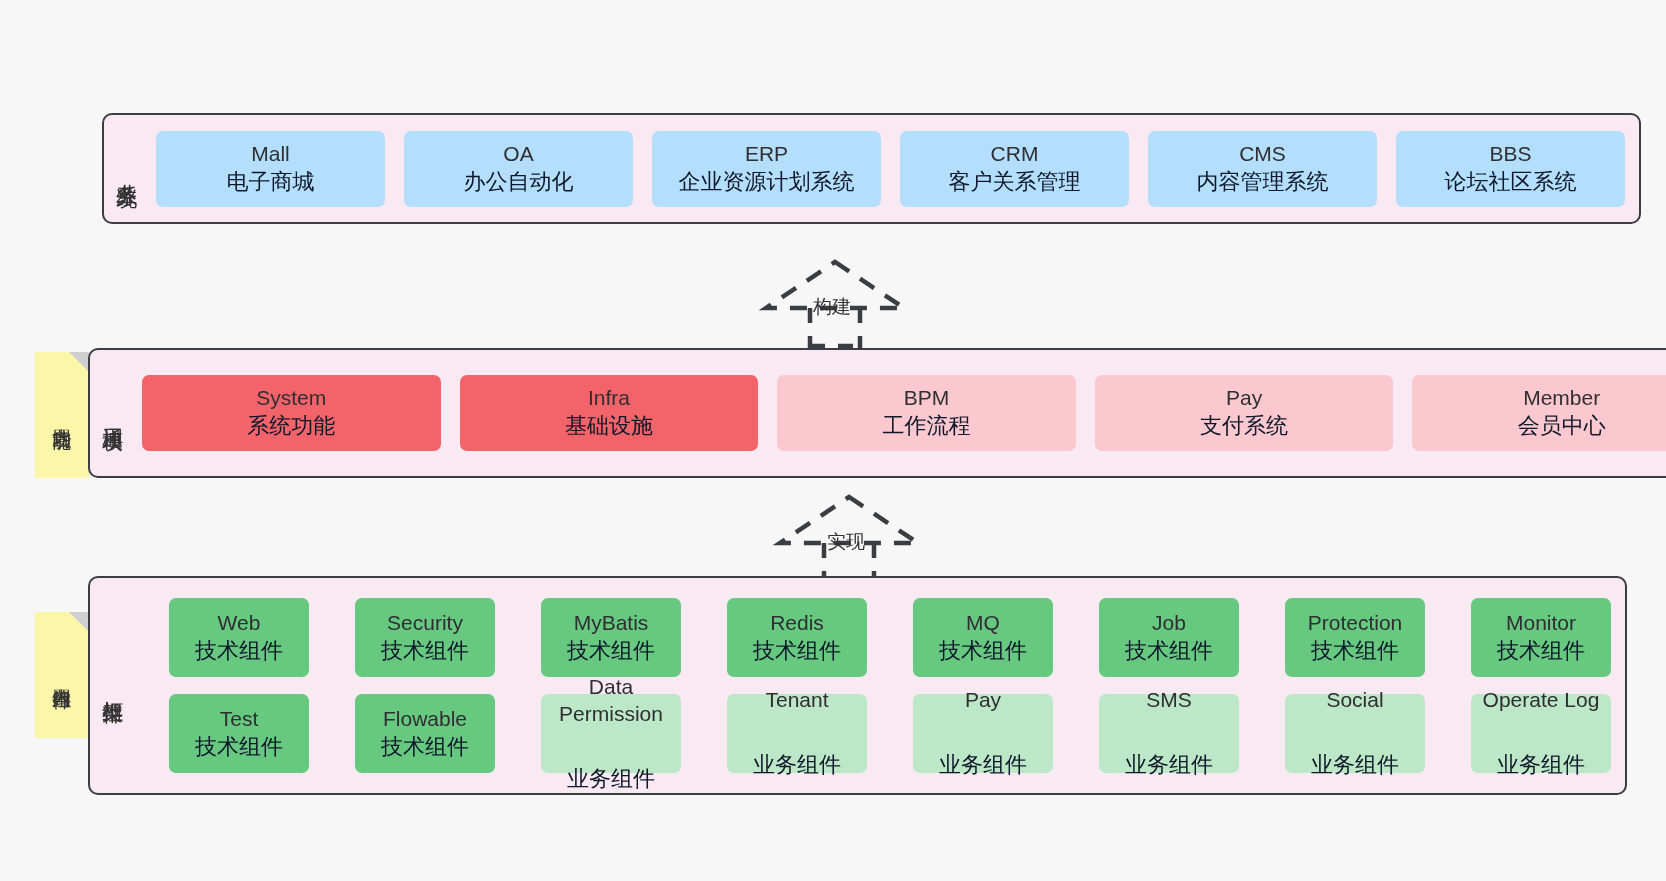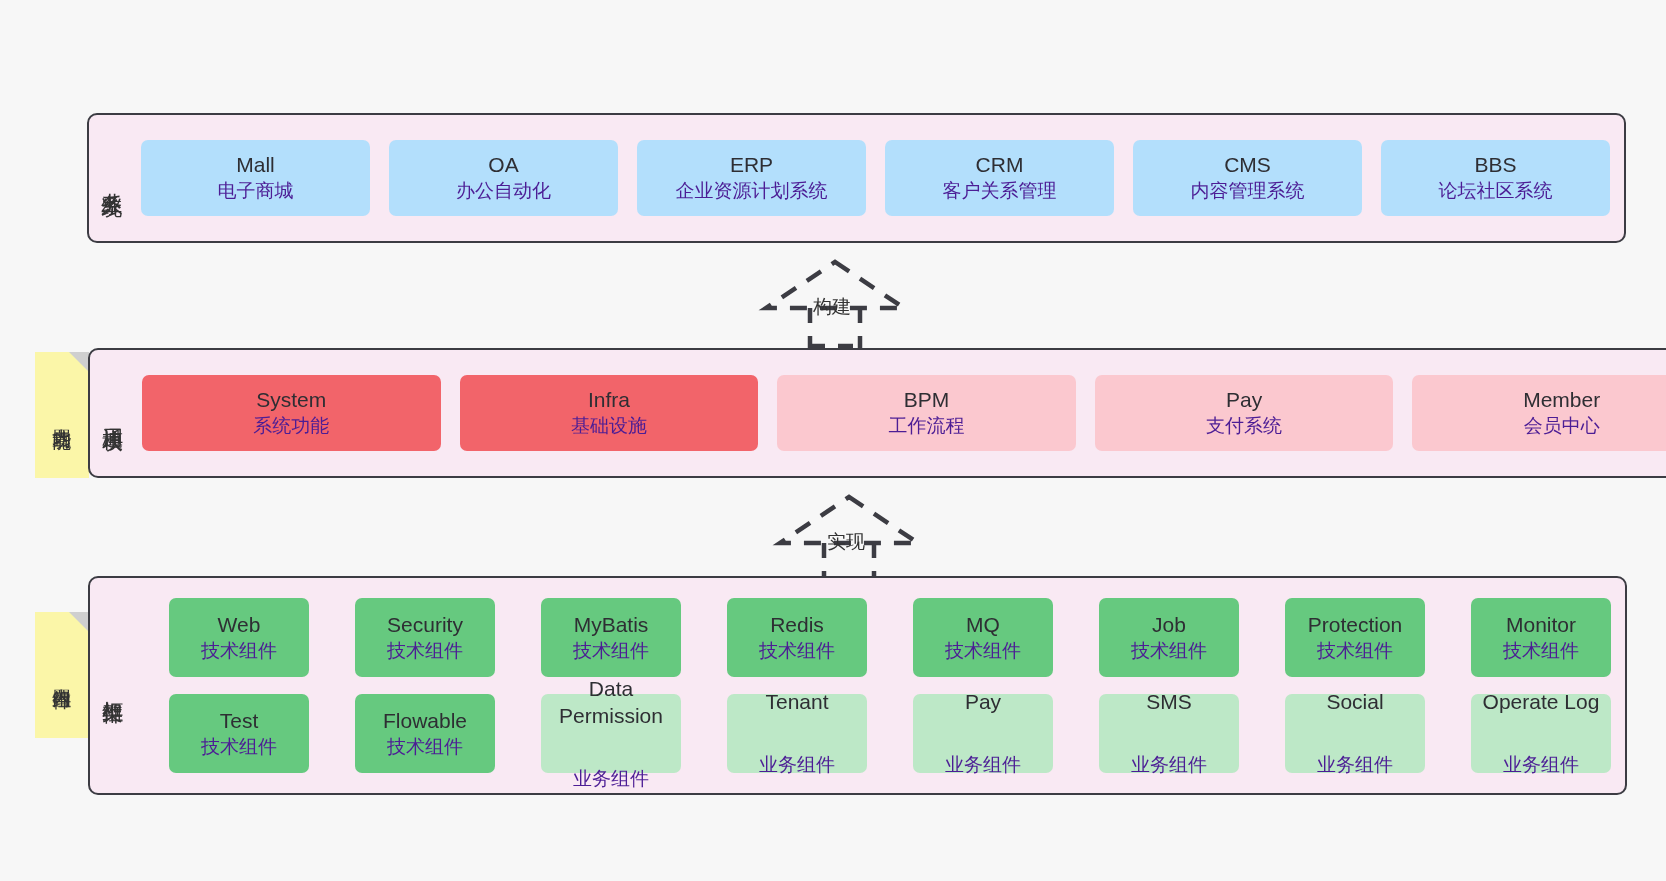--- a/index.html
+++ b/index.html
@@ -59,31 +59,31 @@
     border-radius:7px;
     display:flex;
     flex-direction:column;
     align-items:center;
     justify-content:center;
     text-align:center;
     line-height:1.28;
     user-select:none;
   }
   .card .en{font-size:21px;color:#2e2e33;}
-  .card .cn{font-size:19px;color:#4c1d95;}
+  .card .cn{font-size:22px;color:#0f172a;}
 
   
   .c-blue{background:#b3dffc;}
   .c-red{background:#f2646a;}
   .c-pink{background:#fbc8cf;}
   .c-green{background:#66c97f;}
   .c-green-light{background:#bde8c7;gap:37px;}
 
   
-  #layer-business{left:87px;top:113px;width:1539px;height:130px;}
+  #layer-business{left:102px;top:113px;width:1539px;height:111px;}
   #layer-business .card{height:76px;}
 
   #layer-common{left:88px;top:348px;width:1639px;height:130px;}
   #layer-common .card{height:76px;}
 
   #layer-framework{left:88px;top:576px;width:1539px;height:219px;}
   #layer-framework .card{height:79px;margin-left:27px;}
 
   
   .note{

